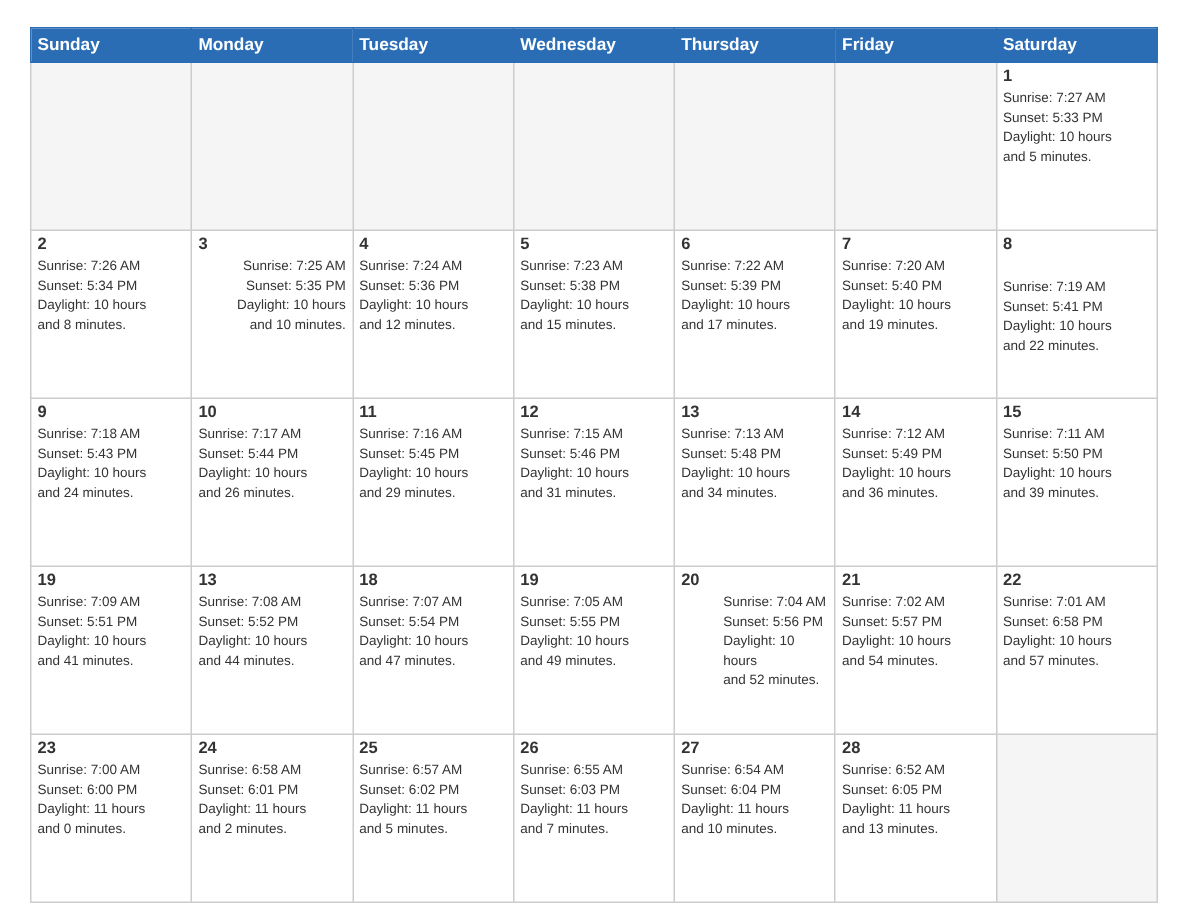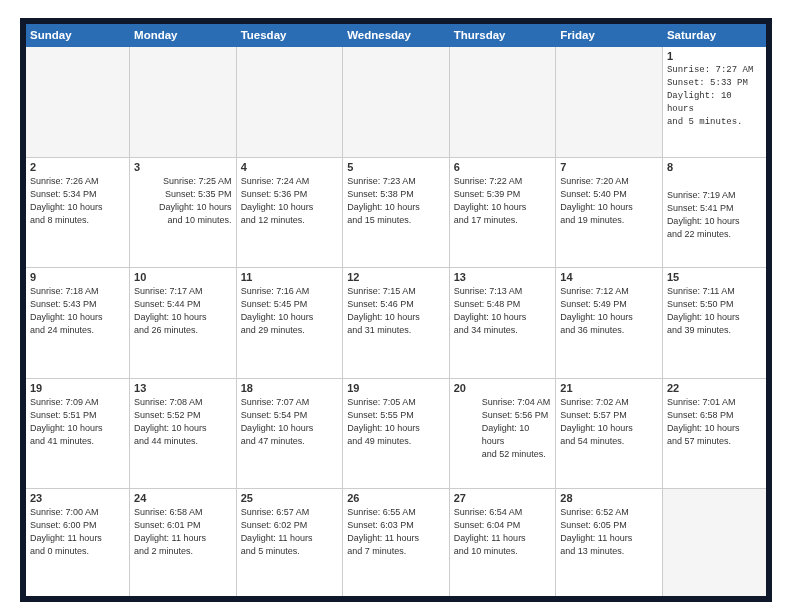--- a/index.html
+++ b/index.html
@@ -41,21 +41,21 @@
       font-weight: bold;
       color: #333;
       line-height: 1.1;
     }
     .location {
       font-size: 15px;
       color: #555;
     }
     .calendar {
       flex: 1;
-      border: 6px solid #0f172a;
+      border: 1px solid #0f172a;
       border-collapse: collapse;
       width: 100%;
       table-layout: fixed;
     }
     .calendar th {
       background: #2a6db5;
       color: #fff;
       font-size: 11.5px;
       font-weight: bold;
       padding: 5px 4px;
@@ -106,21 +106,21 @@
     <tbody id="calendar-body">
     <tr>
           <td class="empty"></td>
           <td class="empty"></td>
           <td class="empty"></td>
           <td class="empty"></td>
           <td class="empty"></td>
           <td class="empty"></td>
           <td>
             <span class="day-num">1</span>
-            <div class="day-info" style="white-space: pre-line; font-family: Liberation Mono, monospace;">Sunrise: 7:27 AM
+            <div class="day-info" style="white-space: pre-line;">Sunrise: 7:27 AM
 Sunset: 5:33 PM
 Daylight: 10 hours
 and 5 minutes.</div>
           </td>
         </tr>
         <tr>
           <td>
             <span class="day-num">2</span>
             <div class="day-info" style="white-space: pre-line;">Sunrise: 7:26 AM
 Sunset: 5:34 PM

